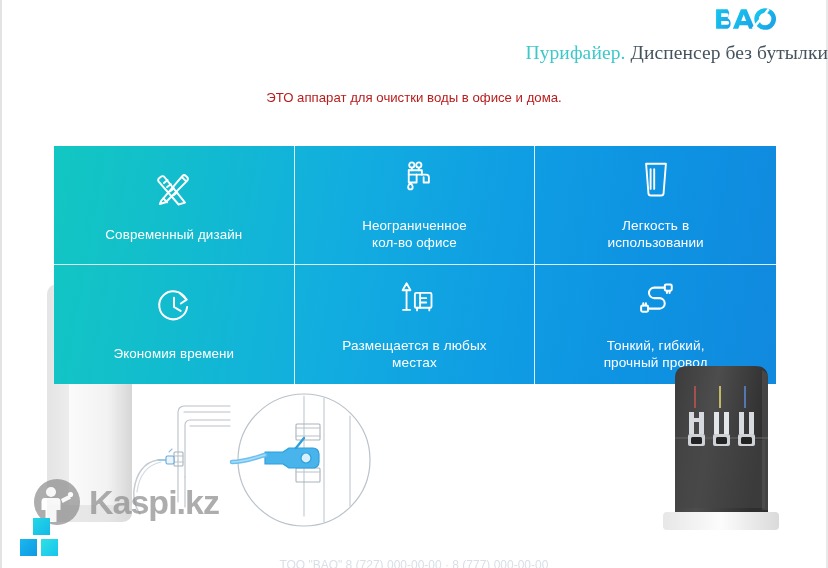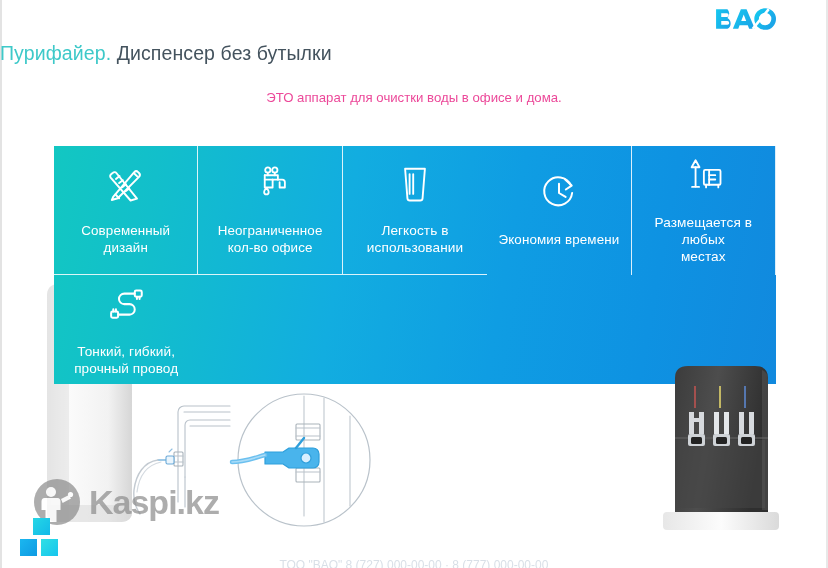--- a/index.html
+++ b/index.html
@@ -31,49 +31,50 @@
     top: 6px;
     width: 62px;
     height: 26px;
   }
 
   
   .headline {
     position: absolute;
     left: 0; right: 0;
     top: 42px;
-    text-align: left;
+    text-align: right;
     font-size: 19.5px;
     letter-spacing: .1px;
     white-space: nowrap;
+    font-family: Liberation Serif, serif;
   }
   .headline .accent { color: #3ec9c9; }
   .headline .main   { color: #44535e; }
 
   
   .subcopy {
     position: absolute;
     left: 0; right: 0;
     top: 88px;
     text-align: center;
-    color: #ec4899;
+    color: #b91c1c;
     font-size: 13.2px;
     line-height: 19px;
   }
   .subcopy .line { white-space: nowrap; }
 
   
   .feature-grid {
     position: absolute;
     left: 54px;
     top: 146px;
     width: 722px;
     height: 238px;
     display: grid;
-    grid-template-columns: 1fr 1fr 1fr 1fr 1fr;
+    grid-template-columns: 1fr 1fr 1fr;
     grid-template-rows: 1fr 1fr;
     background: linear-gradient(100deg,
                 #12c7c2 0%,
                 #12bfcb 14%,
                 #12ade0 40%,
                 #0f9de3 62%,
                 #0e92e2 82%,
                 #1189de 100%);
     z-index: 3;
   }

